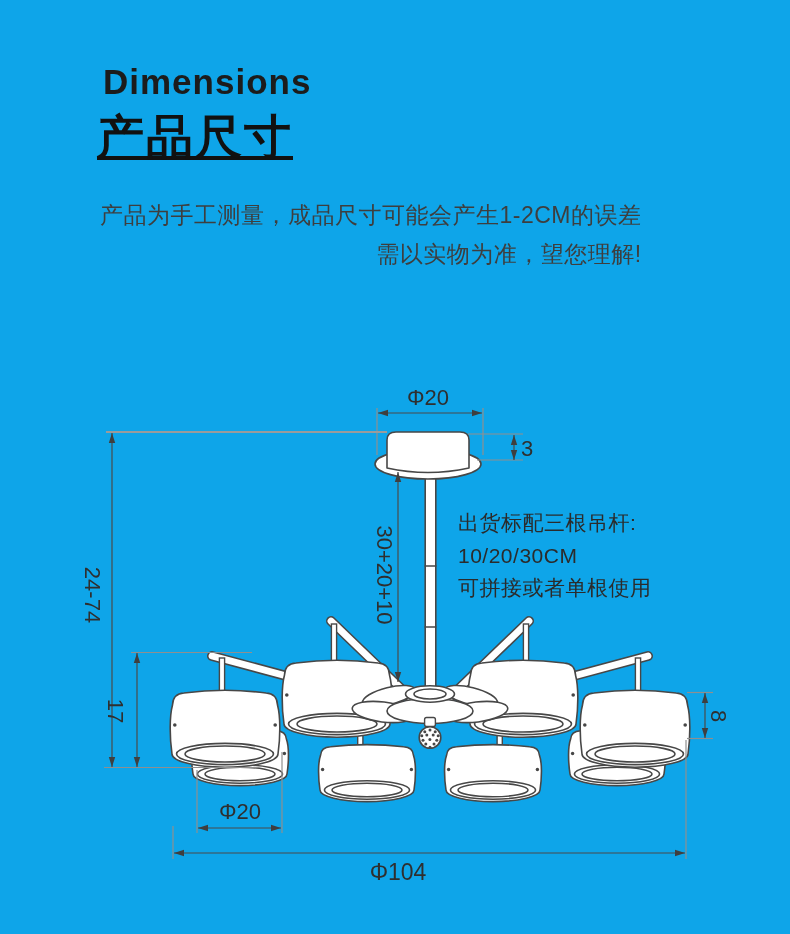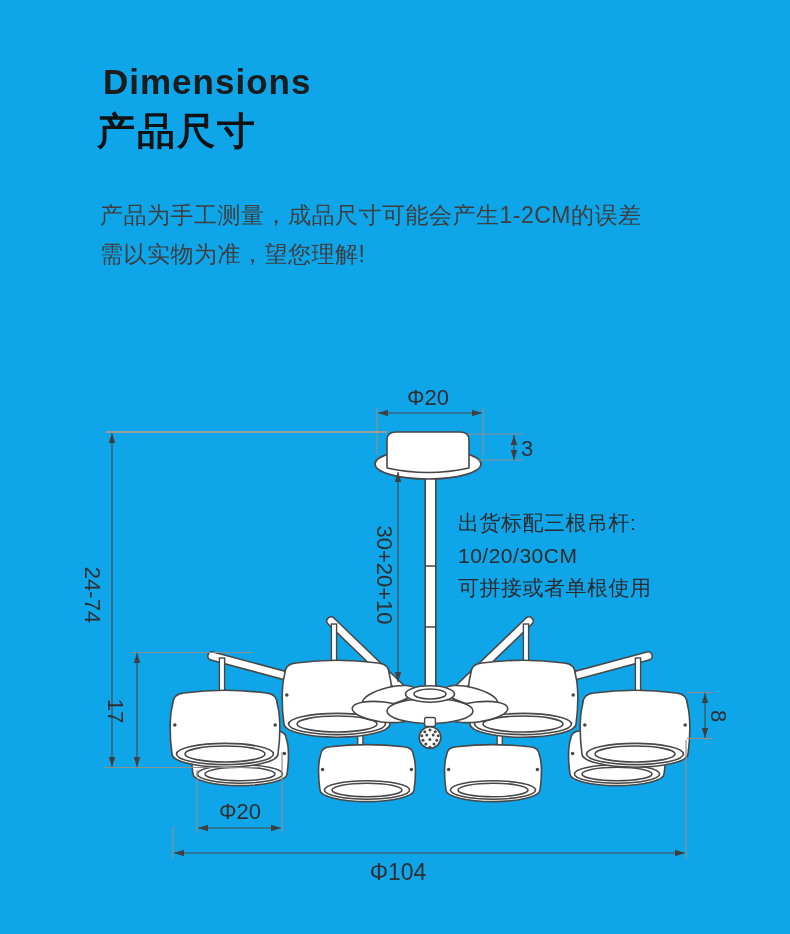--- a/index.html
+++ b/index.html
@@ -1,22 +1,22 @@
 <!DOCTYPE html>
 <html><head>
 <meta charset="utf-8">
 <style>
   html,body{margin:0;padding:0;background:#fff;}
   .page{position:relative;width:790px;height:934px;background:#0ea5e9;overflow:hidden;
         font-family:"Liberation Sans","DejaVu Sans",sans-serif;padding-left:18px;}
   .title-en{position:absolute;left:103px;top:62px;font-size:35px;font-weight:700;color:#1c1c1c;letter-spacing:1px;}
   .title-zh-row{position:absolute;left:97px;top:106px;display:flex;align-items:baseline;color:#111;}
-  .title-zh{font-size:38px;font-weight:700;letter-spacing:2px;}
+  .title-zh{font-size:47px;font-weight:700;letter-spacing:2px;text-decoration:underline;}
   .unit-note{font-size:22px;font-weight:400;color:#1e1e1e;margin-left:6px;}
-  .para{position:absolute;left:100px;top:196px;font-size:23px;color:#3e3e3e;line-height:39px;letter-spacing:.5px;}
+  .para{position:absolute;left:100px;top:196px;font-size:23px;color:#3e3e3e;line-height:39px;letter-spacing:.5px;text-align:right;}
   .diagram-svg{position:absolute;left:0;top:360px;}
 
   .ink {stroke:#474747;stroke-width:1.6;fill:none;stroke-linejoin:round;stroke-linecap:round;}
   .inkf{stroke:#474747;stroke-width:1.6;fill:#ffffff;stroke-linejoin:round;}
   .inkt{stroke:#474747;stroke-width:1.4;fill:#ffffff;}
   .dim {stroke:#4a4a4a;stroke-width:1.2;fill:none;}
   .ext {stroke:#8f8f8f;stroke-width:1.2;fill:none;}
   .extb{stroke:#9b9b9b;stroke-width:2;fill:none;}
   .arr {fill:#3f3f3f;stroke:none;}
   .lbl {fill:#2f2f2f;font-size:22px;}

